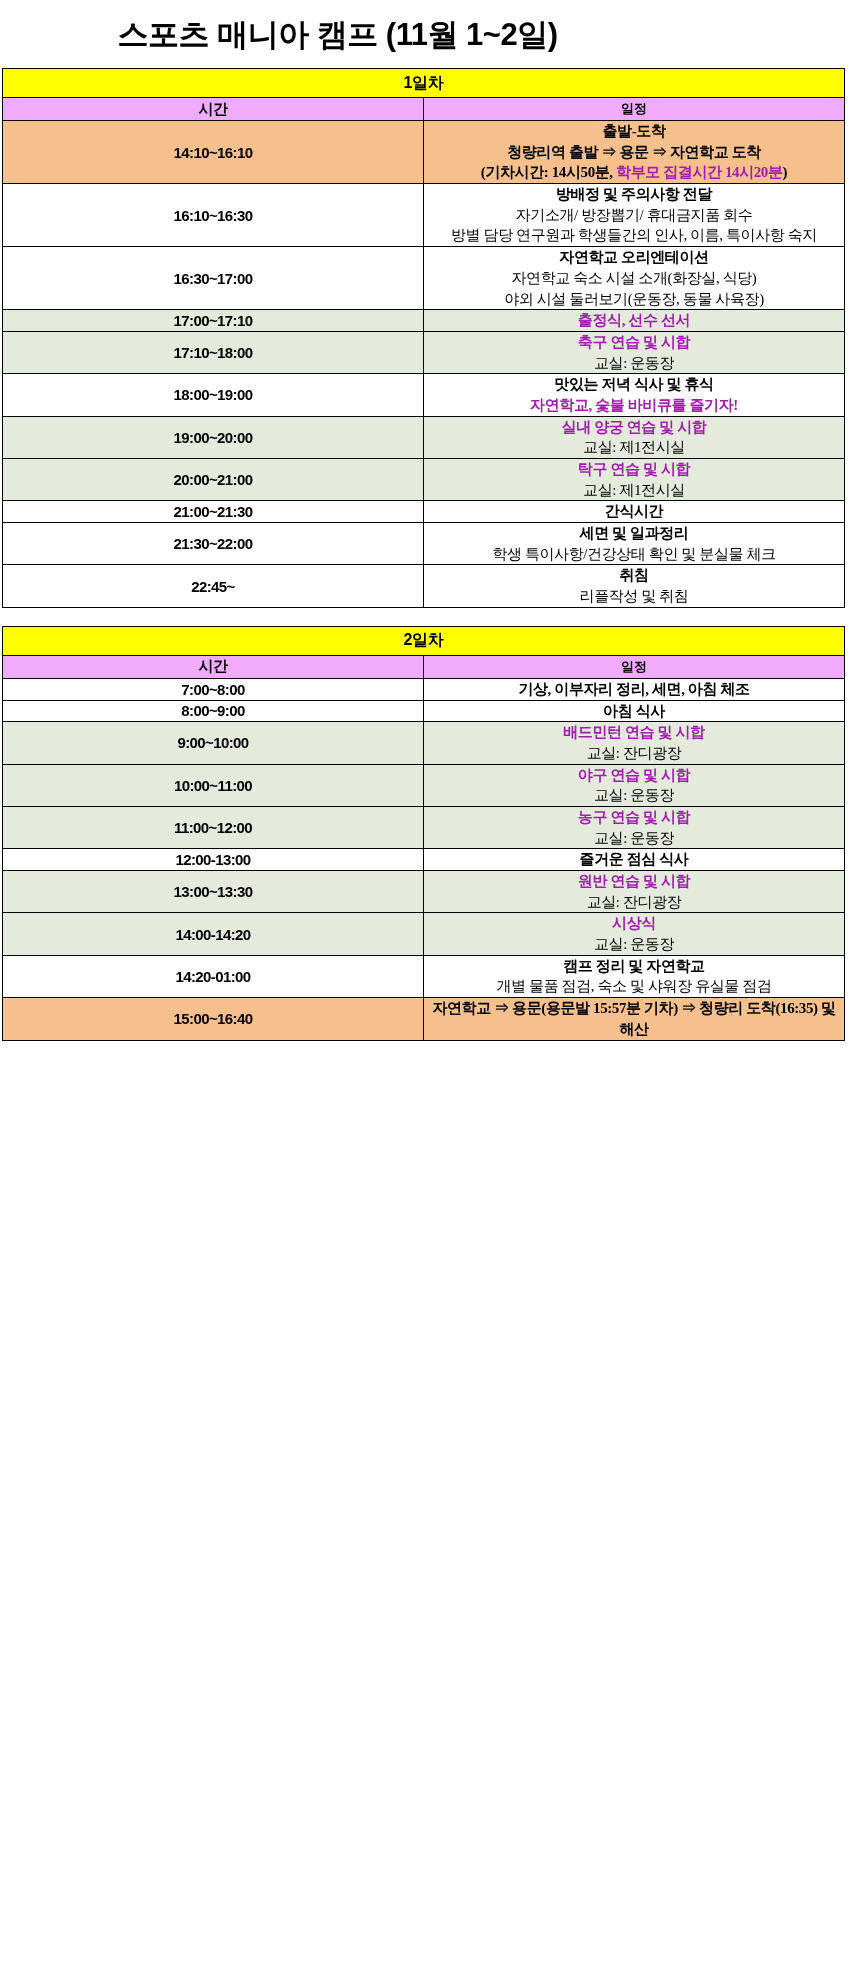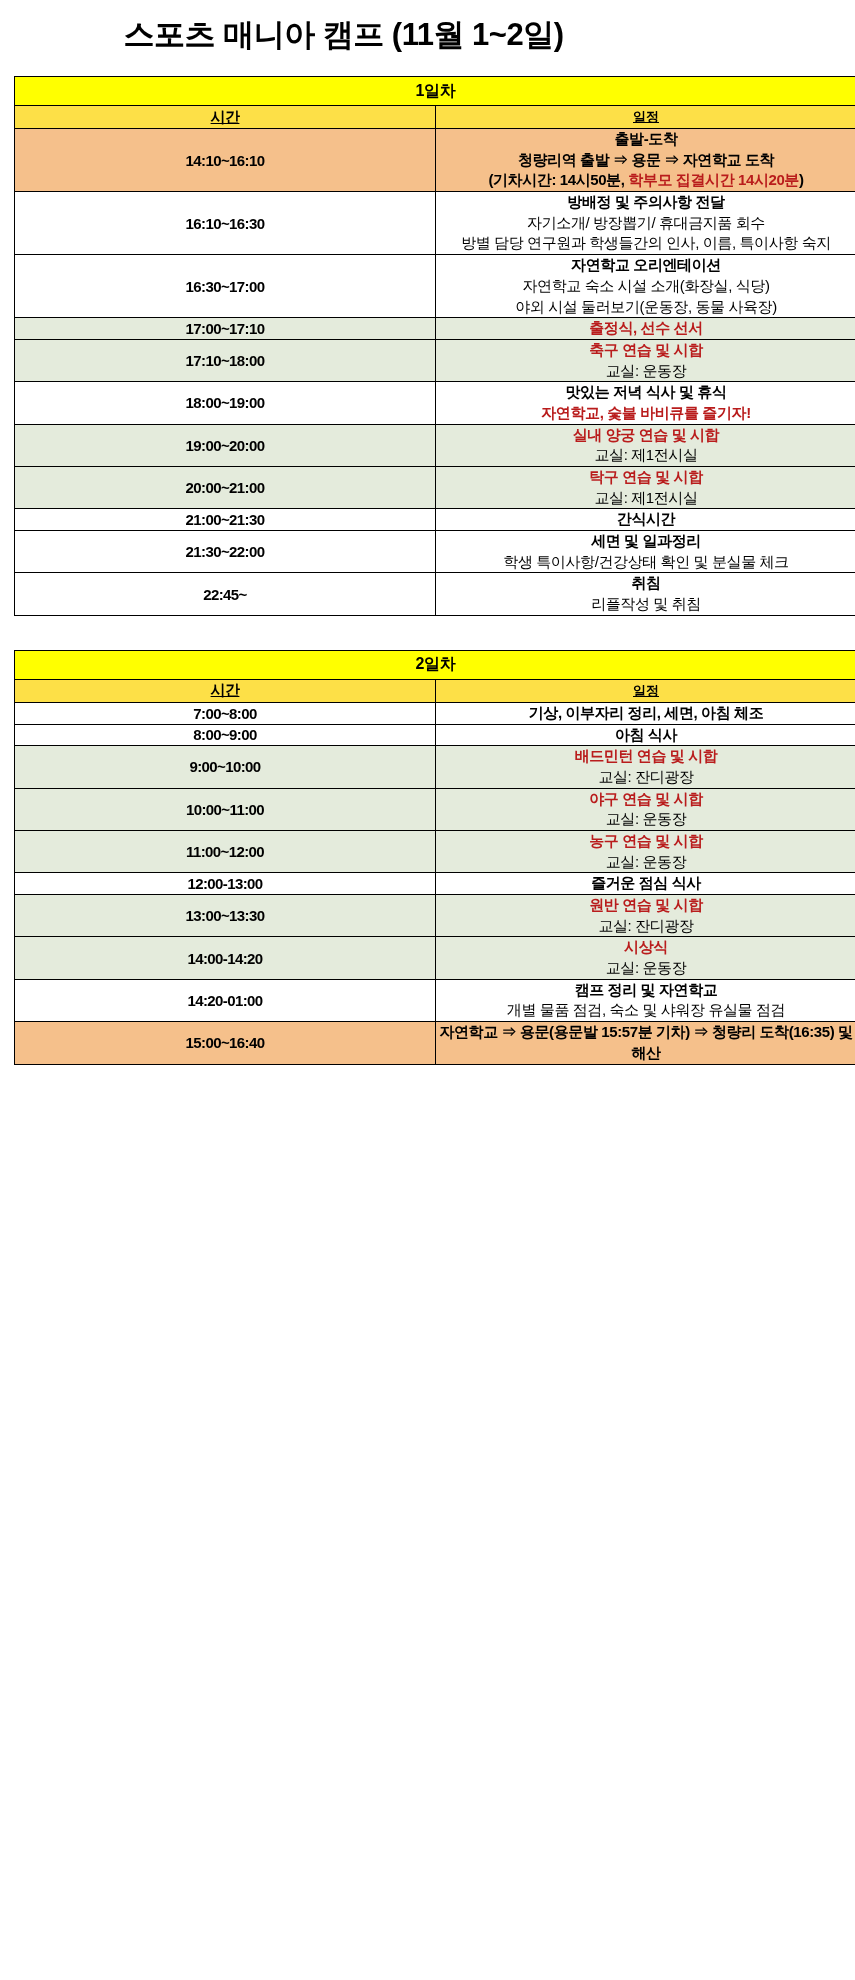--- a/index.html
+++ b/index.html
@@ -8,76 +8,76 @@
     background: #ffffff;
   }
   body {
     width: 855px;
     font-family: "Liberation Sans", sans-serif;
     color: #000000;
   }
   .page {
     width: 679px;
     box-sizing: border-box;
-    padding: 8px 6px 10px 14px;
+    padding: 8px 6px 10px 2px;
   }
   .doc-title {
     text-align: center;
     font-size: 31px;
     font-weight: bold;
     letter-spacing: -0.5px;
     padding: 6px 0 12px 0;
   }
   table.sched {
     width: 843px;
     border-collapse: collapse;
     table-layout: fixed;
-    margin: 8px auto;
+    margin: 0 auto;
   }
   table.sched td, table.sched th {
     border: 1px solid #000000;
     padding: 0;
     vertical-align: middle;
   }
   .day-banner td {
     background: #ffff00;
     text-align: center;
     font-weight: bold;
     font-size: 16px;
     height: 28px;
     letter-spacing: -0.3px;
   }
   .col-head td {
     text-align: center;
     font-weight: bold;
     font-size: 13px;
     height: 22px;
-    background: #fde047;
-    text-decoration: underline;
+    background: #f0abfc;
   }
   td.timecell {
     width: 108px;
     text-align: center;
     font-weight: bold;
     font-size: 15px;
     letter-spacing: -0.6px;
   }
   td.detail {
     padding: 7px 6px;
     text-align: center;
     line-height: 1.38;
     font-size: 15px;
     letter-spacing: -0.4px;
+    font-family: Liberation Serif, serif;
   }
   .row-plain td { background: #ffffff; }
   .row-green td { background: #e4ebdc; }
   .row-orange td { background: #f5c08b; }
   .ln { display: block; }
   .b { font-weight: bold; }
-  .red { color: #b91c1c; }
+  .red { color: #a21caf; }
   .spacer {
     height: 18px;
   }
 </style>
 </head>
 <body>
 
 <div class="page">
 
   <div class="doc-title">스포츠 매니아 캠프 (11월 1~2일)</div>

